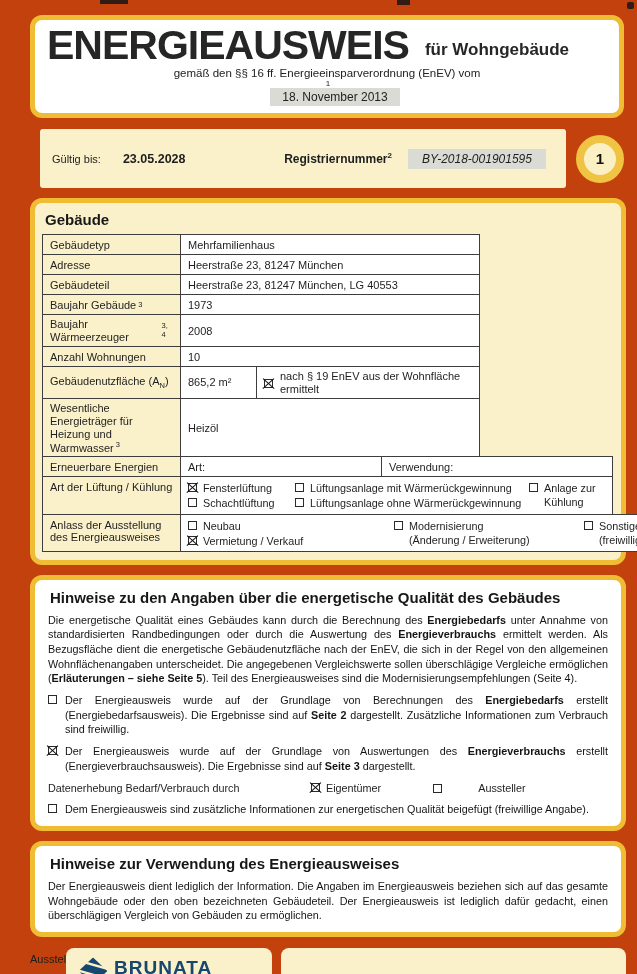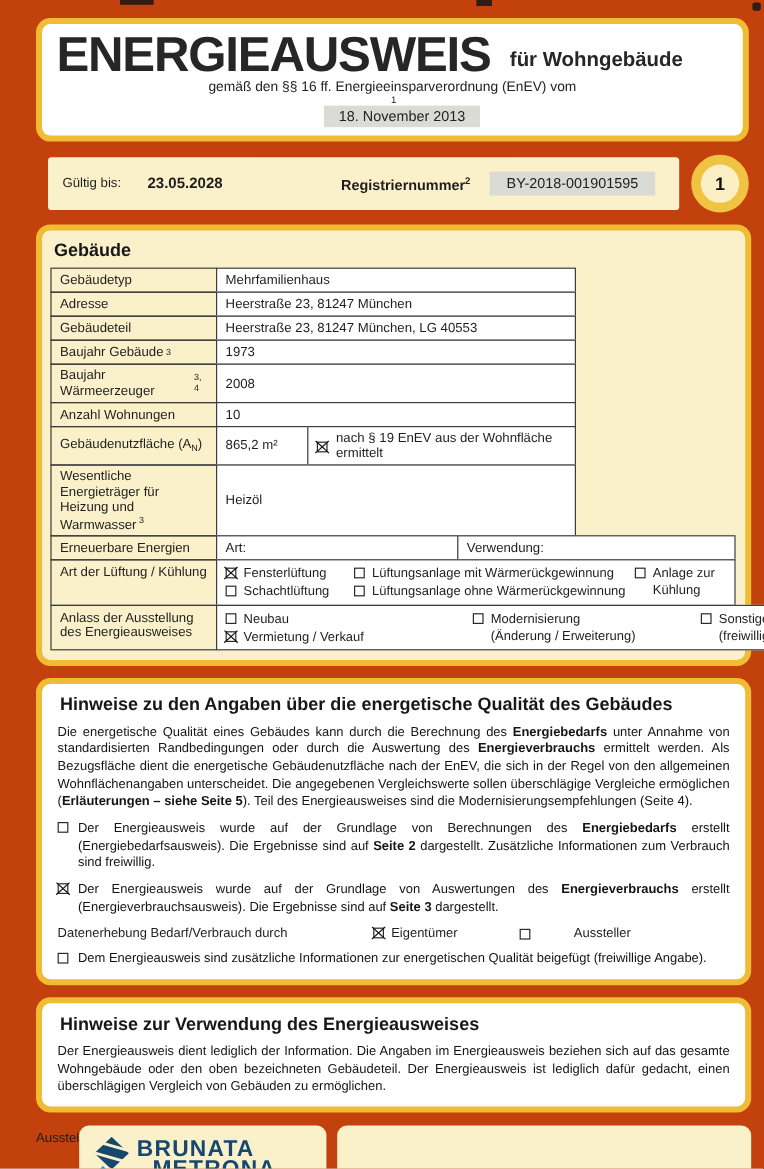--- a/index.html
+++ b/index.html
@@ -18,28 +18,28 @@
   .title-row{display:flex;align-items:flex-end;}
   .big-title{font-size:41px;font-weight:bold;letter-spacing:-1px;color:#262626;line-height:1.05;}
   .title-suffix{font-size:17px;font-weight:bold;margin:0 0 7px 16px;color:#262626;}
   .law-row{display:flex;align-items:center;font-size:11.5px;margin:0 0 0 2px;color:#222;flex-direction:column;}
   .law-row sup{font-size:8px;margin-left:2px;}
   .gray-chip{background:#DBDBD6;padding:2px 12px;margin-left:16px;font-size:12px;color:#222;}
 
   
   .validity-row{display:flex;align-items:center;margin:11px 13px 0 40px;}
   .validity-strip{
-    flex:1;height:44px;background:#FAF1CB;border-radius:3px;
+    flex:1;height:59px;background:#FAF1CB;border-radius:3px;
     display:flex;align-items:center;padding:0 12px;box-sizing:border-box;
   }
   .v-label{font-size:11px;}
   .v-date{font-size:12.5px;font-weight:bold;margin-left:22px;}
   .v-reg{font-size:12px;font-weight:bold;margin-left:auto;}
   .v-reg sup{font-size:8px;}
-  .reg-chip{background:#DBDBD6;padding:3px 10px;margin-left:16px;margin-right:8px;font-size:12px;min-width:118px;text-align:center;}
+  .reg-chip{background:#DBDBD6;padding:3px 10px;margin-left:16px;margin-right:8px;font-size:12px;min-width:118px;text-align:center;font-style:italic;}
   .page-badge{
     width:32px;height:32px;margin-left:10px;flex:none;
     border:8px solid #F0C342;border-radius:50%;background:#FAF0C4;
     display:flex;align-items:center;justify-content:center;
     font-size:15px;font-weight:bold;color:#111;
   }
 
   
   .sect{
     margin:10px 11px 0 30px;border:5px solid #EFBC34;border-radius:12px;

